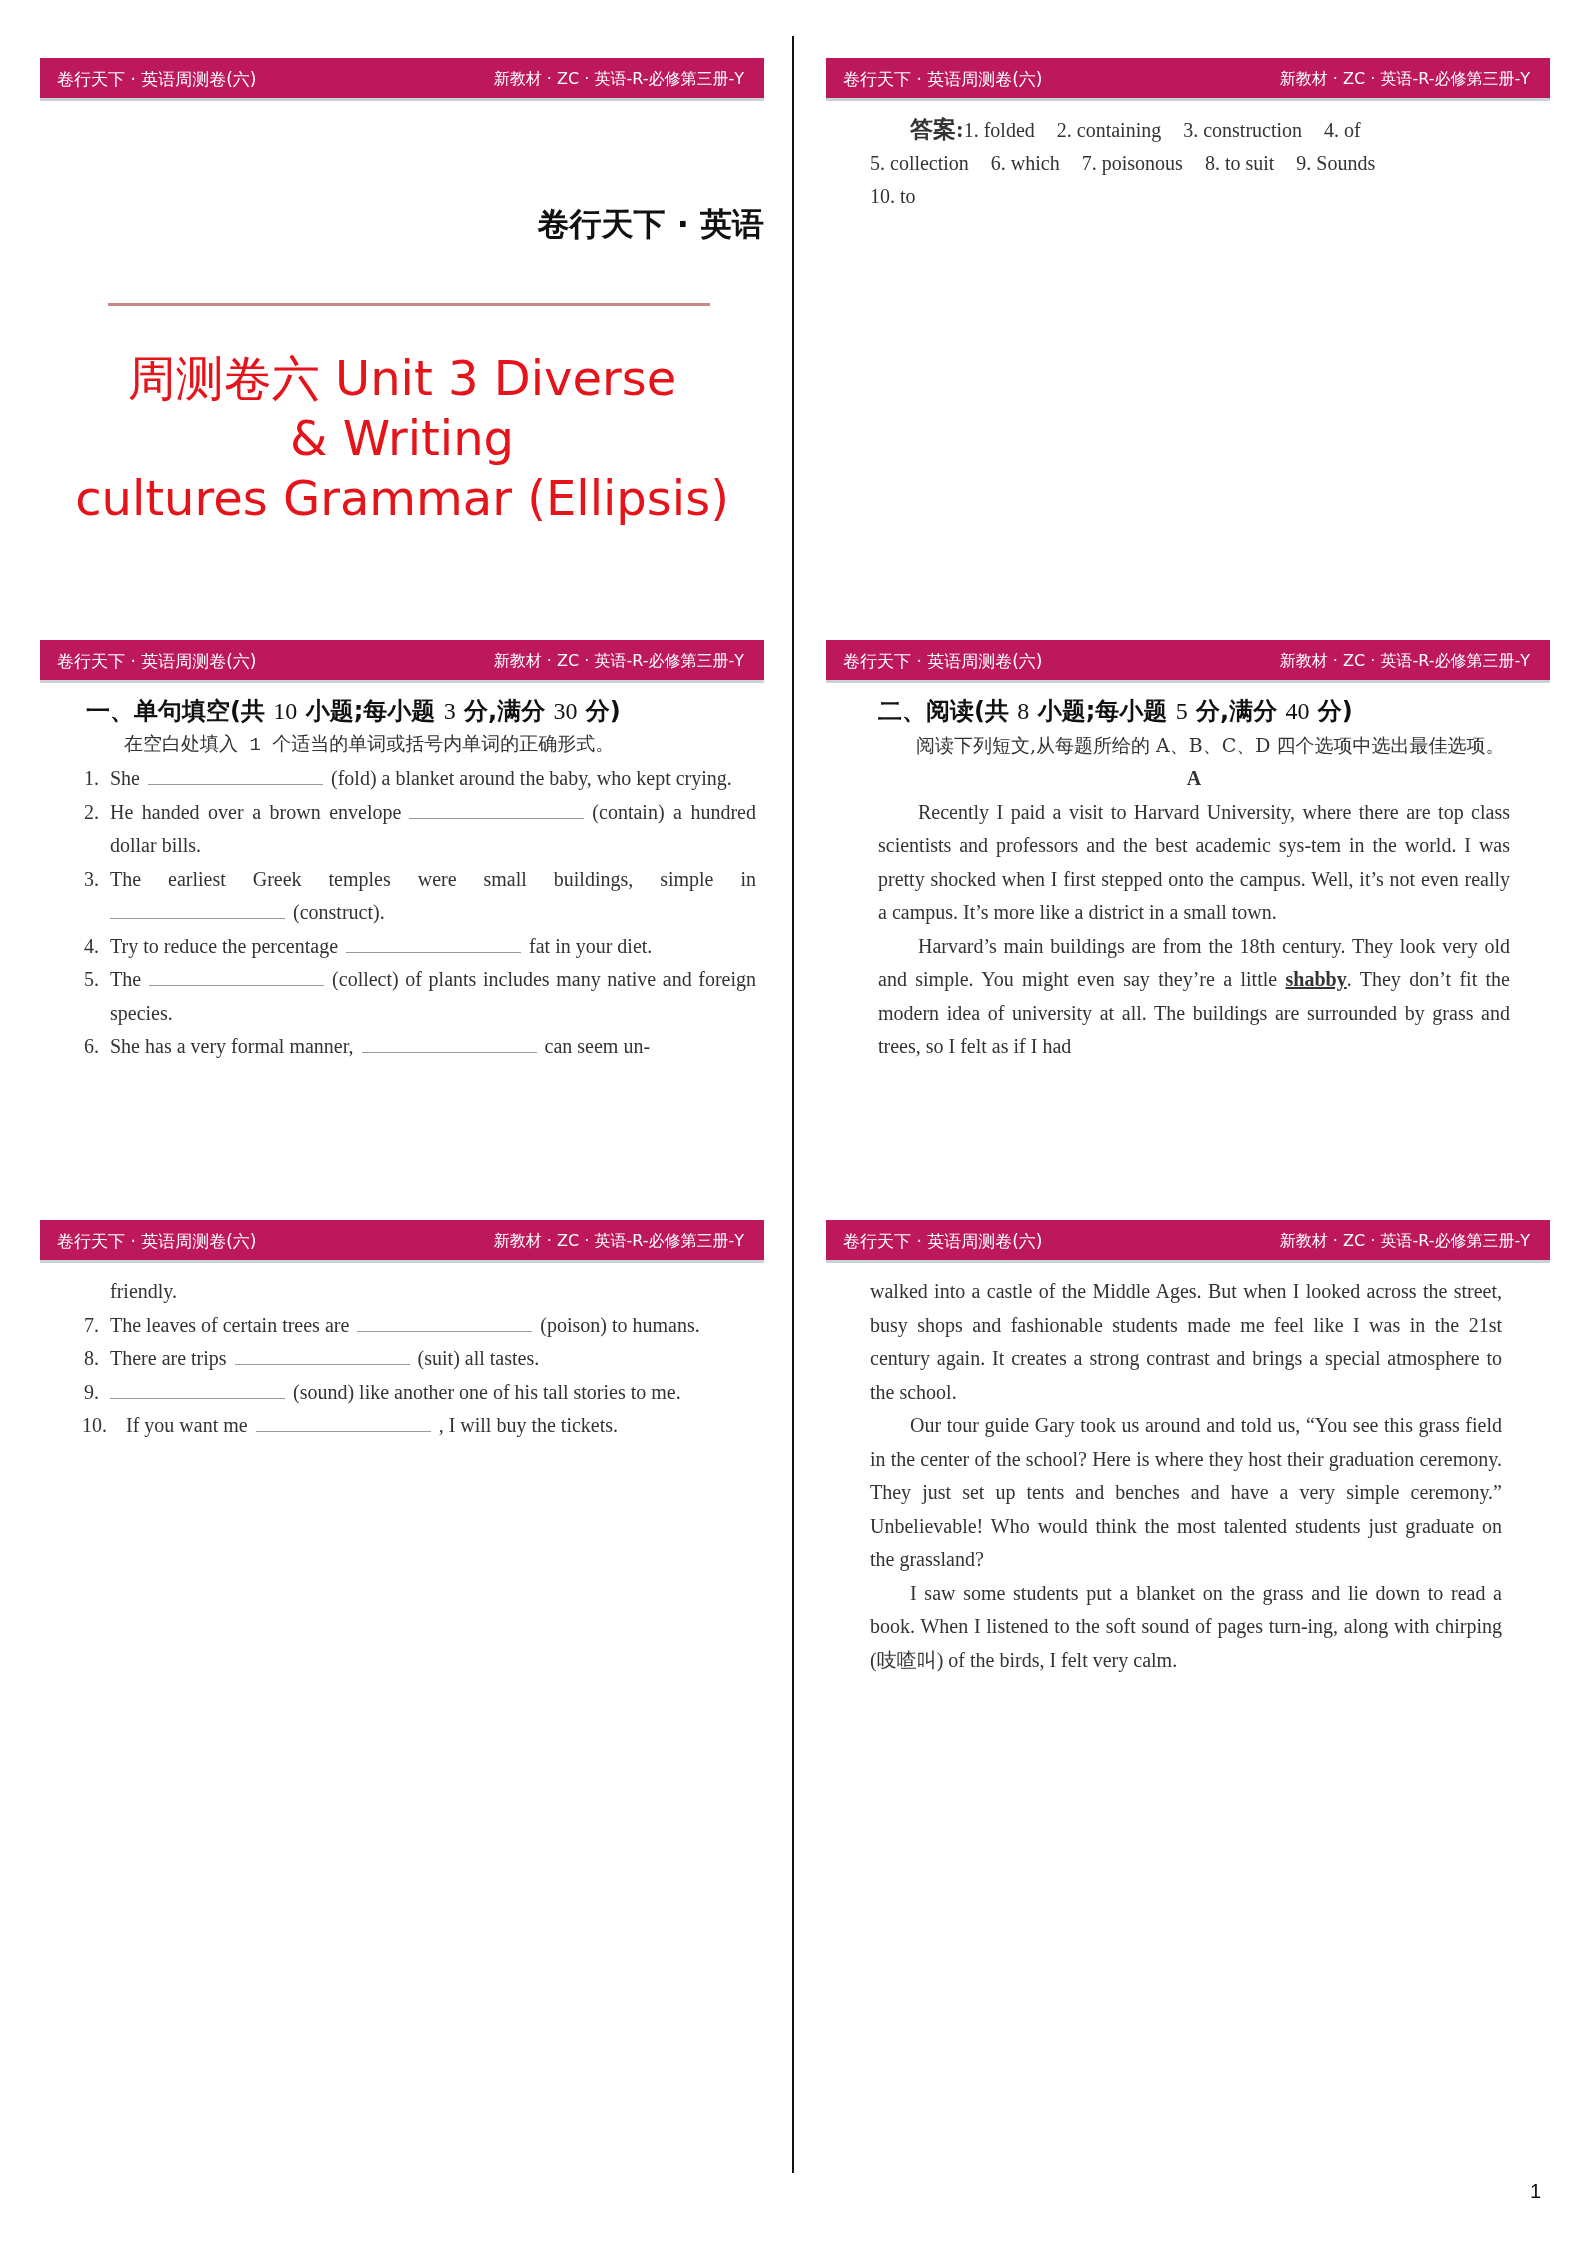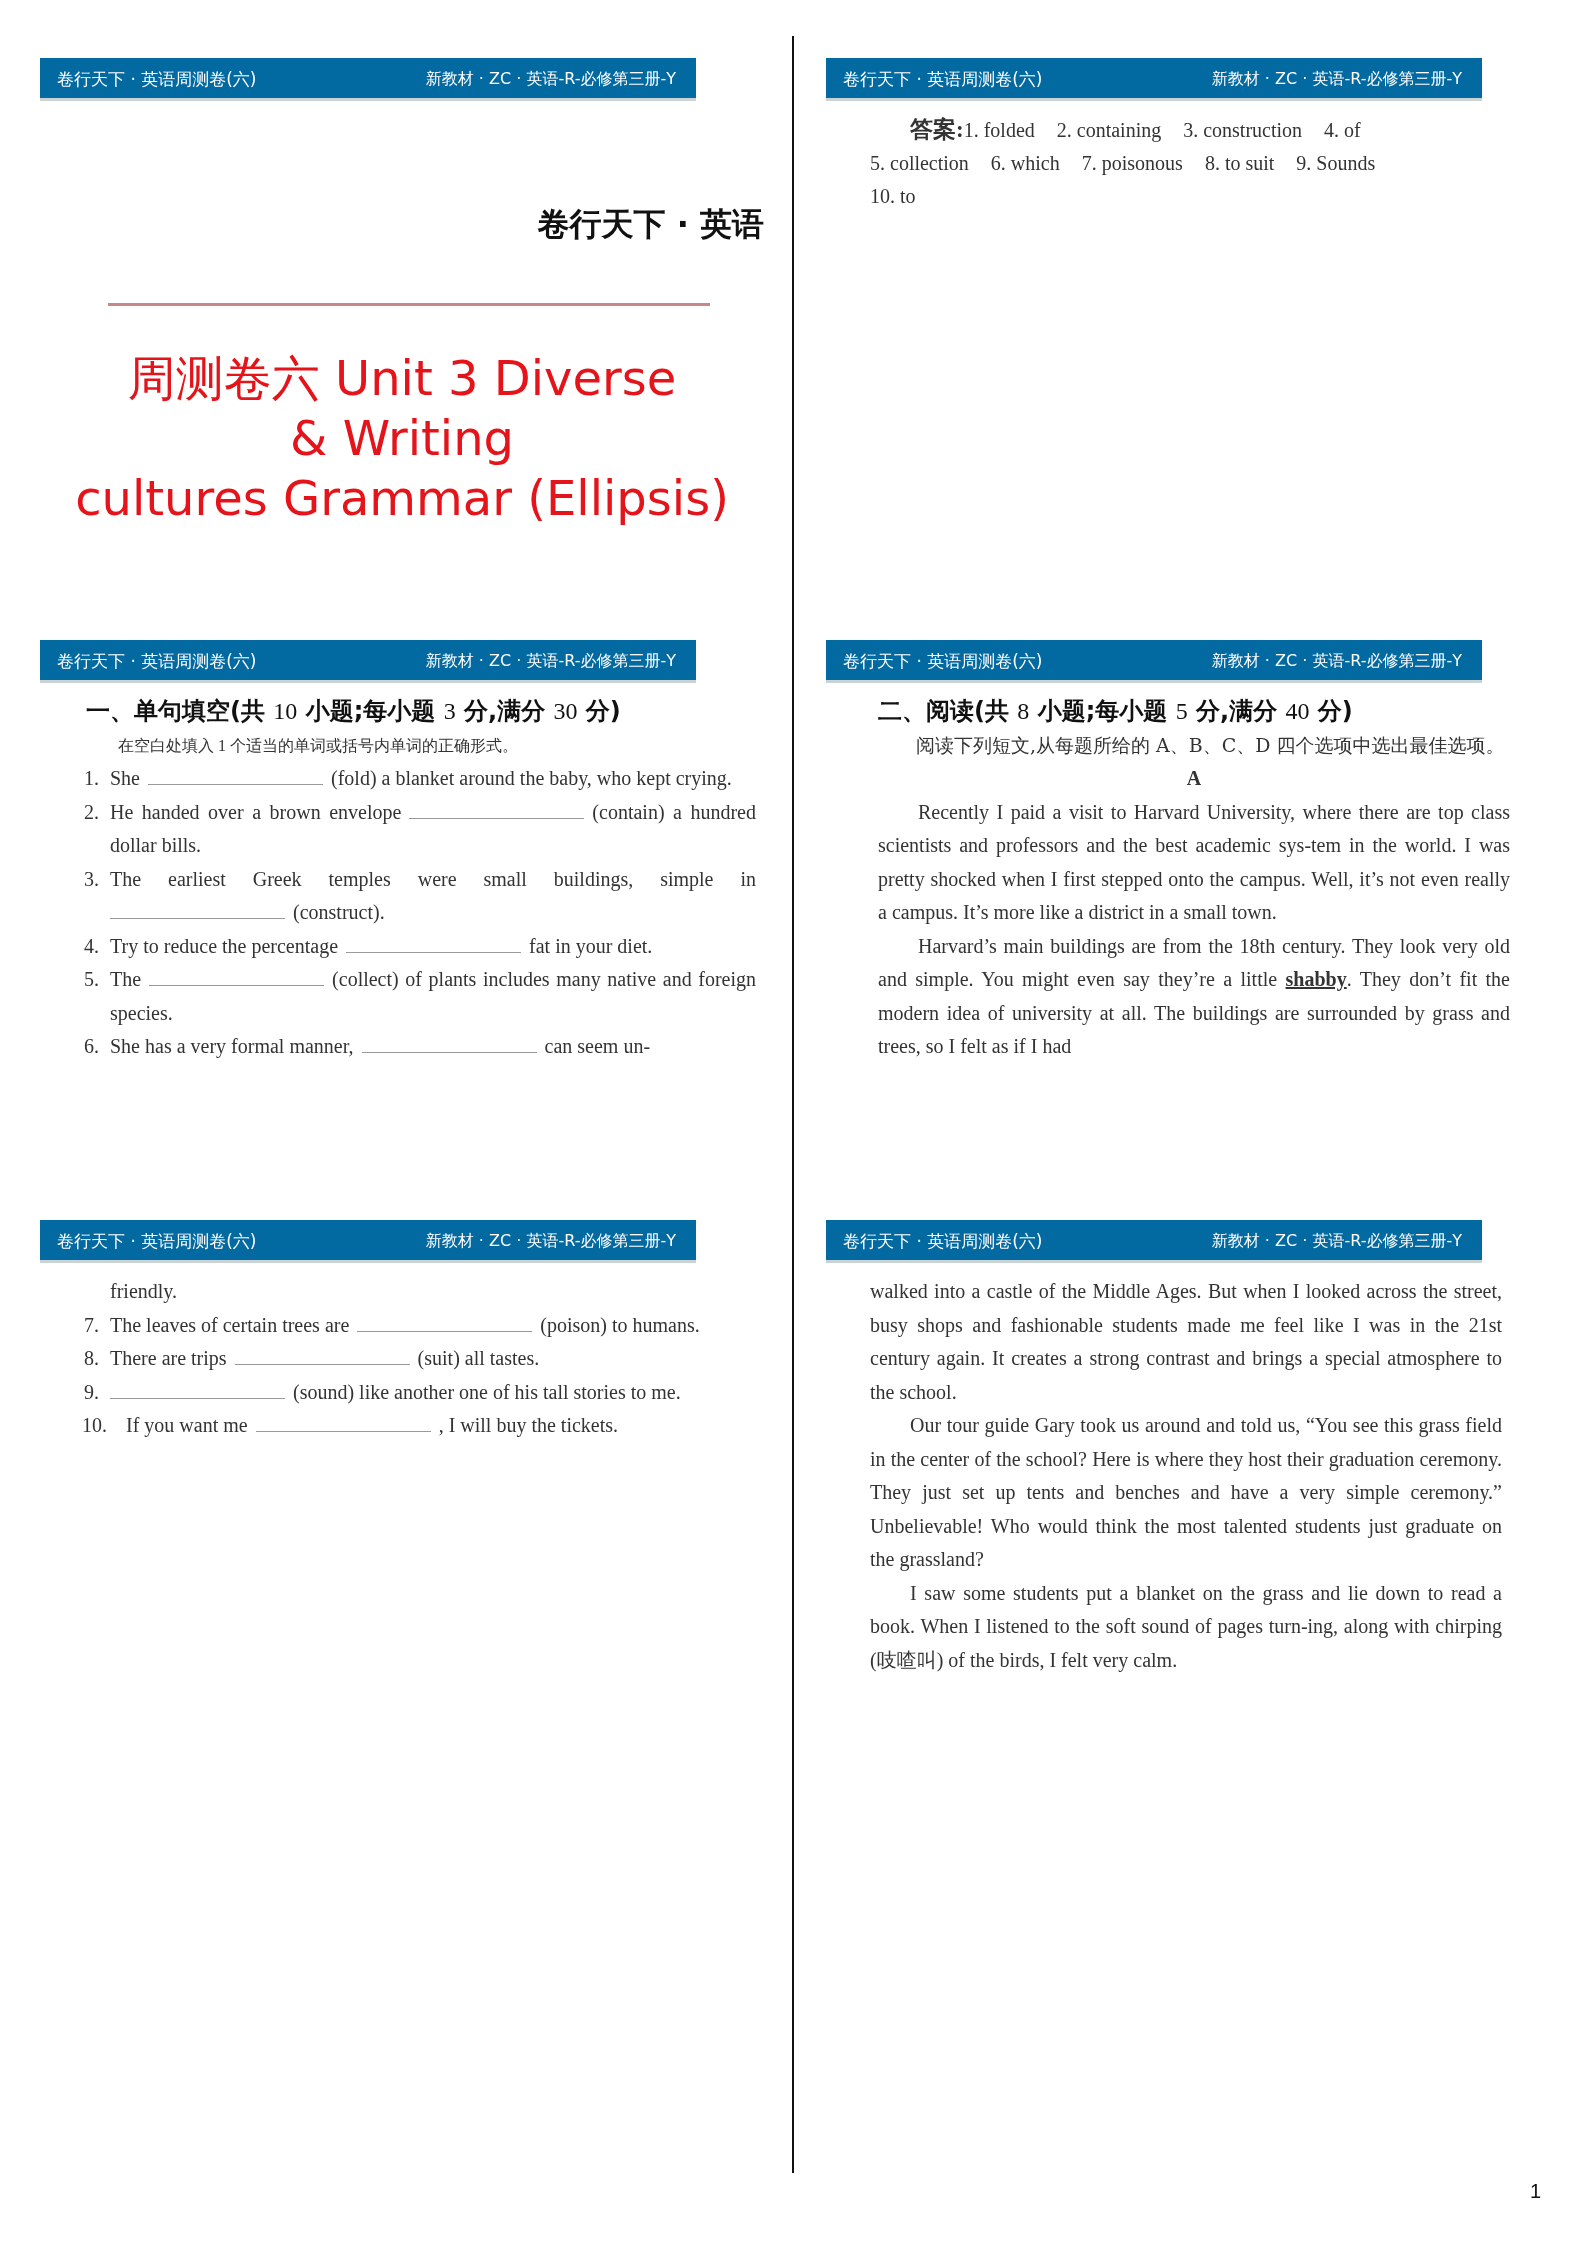--- a/index.html
+++ b/index.html
@@ -1,20 +1,20 @@
 <!DOCTYPE html>
 <html><head>
 <meta charset="utf-8">
 <style>
   html, body { margin:0; padding:0; background:#ffffff; }
   body { width:1587px; height:2245px; position:relative; overflow:hidden;
          font-family:"Liberation Serif", "DejaVu Serif", serif; color:#222; }
   .divider { position:absolute; left:792px; top:36px; width:2px; height:2137px; background:#111; }
   .panel { position:absolute; width:724px; }
-  .hdr { position:absolute; left:0; top:0; width:656px; height:40px; background:#0369a1;
+  .hdr { position:absolute; left:0; top:0; width:724px; height:40px; background:#be185d;
          box-shadow:0 3px 0 #c9d3d6; color:#fff;
          font-family:"DejaVu Sans", "Liberation Sans", sans-serif; font-size:17px; }
   .hdr .l { position:absolute; left:17px; top:10px; }
   .hdr .r { position:absolute; right:20px; top:11px; font-size:16px; }
   .content { position:absolute; left:0; top:40px; width:724px; }
   .cover-brand { position:absolute; top:160px; width:100%; text-align:right;
                  font-family:"DejaVu Sans", sans-serif; font-weight:bold; font-size:32px; color:#111; }
   .cover-rule { position:absolute; left:110px; top:305px; width:600px; height:3px; background:#c98888; }
   .cover-title { position:absolute; left:0; top:345px; width:764px; text-align:center;
                  font-family:"DejaVu Sans", "Liberation Sans", sans-serif; font-size:48px; line-height:60px; color:#e4141a; }
@@ -70,21 +70,21 @@
 
 <div class="panel" style="left:40px; top:640px; height:540px;">
   <div class="hdr">
     <span class="l">卷行天下 · 英语周测卷(六)</span>
     <span class="r">新教材 · ZC · 英语-R-必修第三册-Y</span>
   </div>
   <div class="content txt" style="left:46px; top:55px; width:670px;">
     <div class="sec">
       <span>一、单句填空(共</span> <span class="n">10</span> <span>小题;每小题</span> <span class="n">3</span> <span>分,满分</span> <span class="n">30</span> <span>分)</span>
     </div>
-    <div class="indent" style="font-family:Liberation Serif, serif; font-size:16px;">在空白处填入 1 个适当的单词或括号内单词的正确形式。</div>
+    <div class="indent" style="font-family:Liberation Mono, monospace; font-size:19px;">在空白处填入 1 个适当的单词或括号内单词的正确形式。</div>
 
     <div class="q"><span class="num">1.</span><span>She</span><span class="blank"></span><span>(fold) a blanket around the baby, who kept crying.</span></div>
     <div class="q"><span class="num">2.</span><span>He handed over a brown envelope</span><span class="blank"></span><span>(contain) a hundred dollar bills.</span></div>
     <div class="q"><span class="num">3.</span><span>The earliest Greek temples were small buildings, simple in</span> <span class="blank nm"></span><span>(construct).</span></div>
     <div class="q"><span class="num">4.</span><span>Try to reduce the percentage</span><span class="blank"></span><span>fat in your diet.</span></div>
     <div class="q"><span class="num">5.</span><span>The</span><span class="blank"></span><span>(collect) of plants includes many native and foreign species.</span></div>
     <div class="q"><span class="num">6.</span><span>She has a very formal manner,</span><span class="blank"></span><span>can seem un-</span></div>
   </div>
 </div>
 

